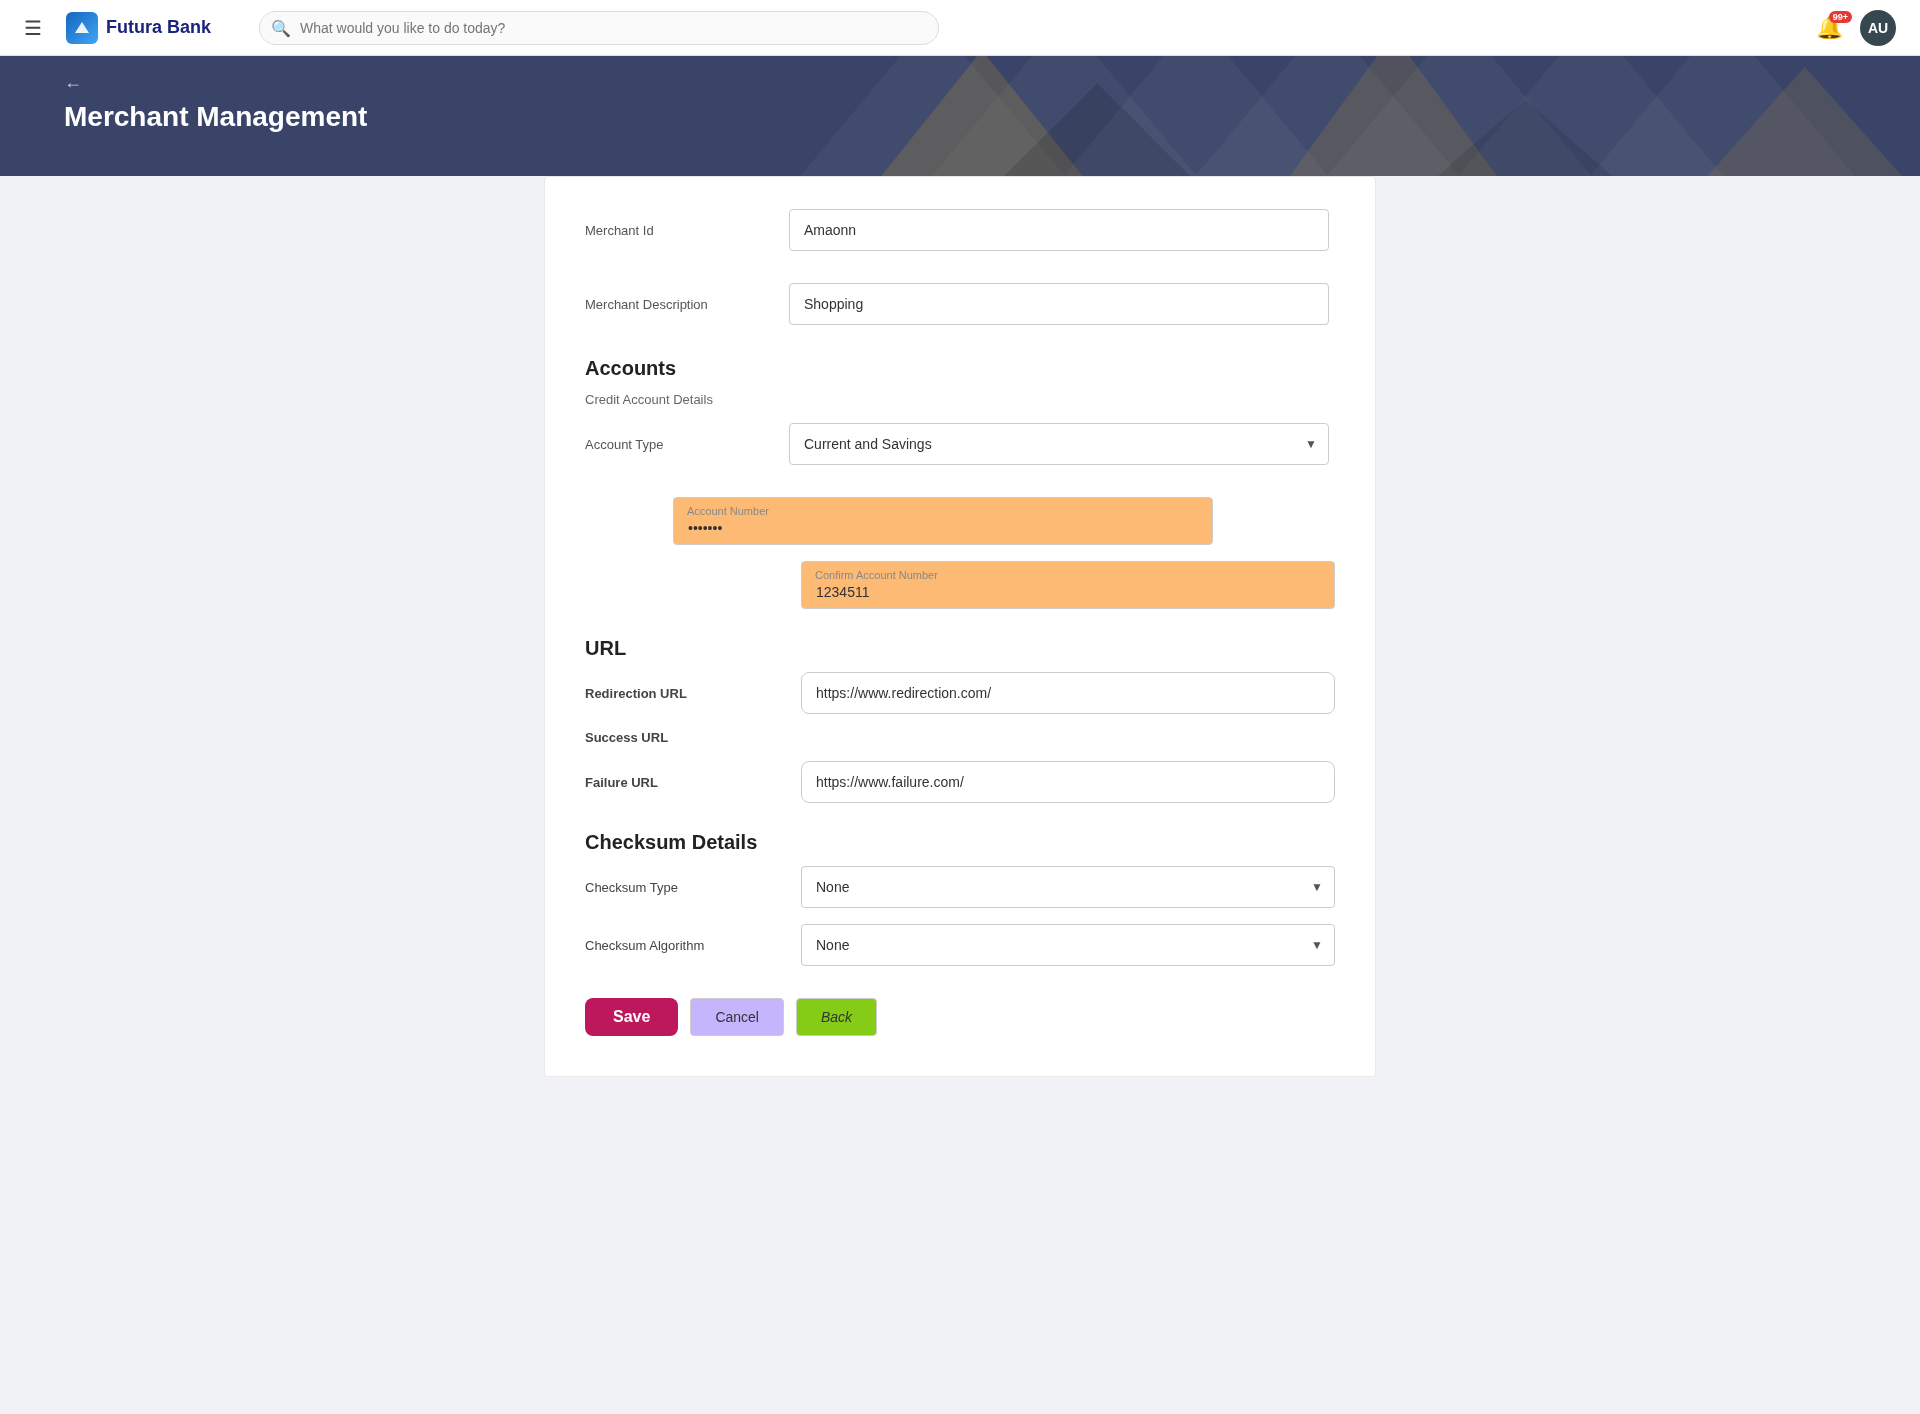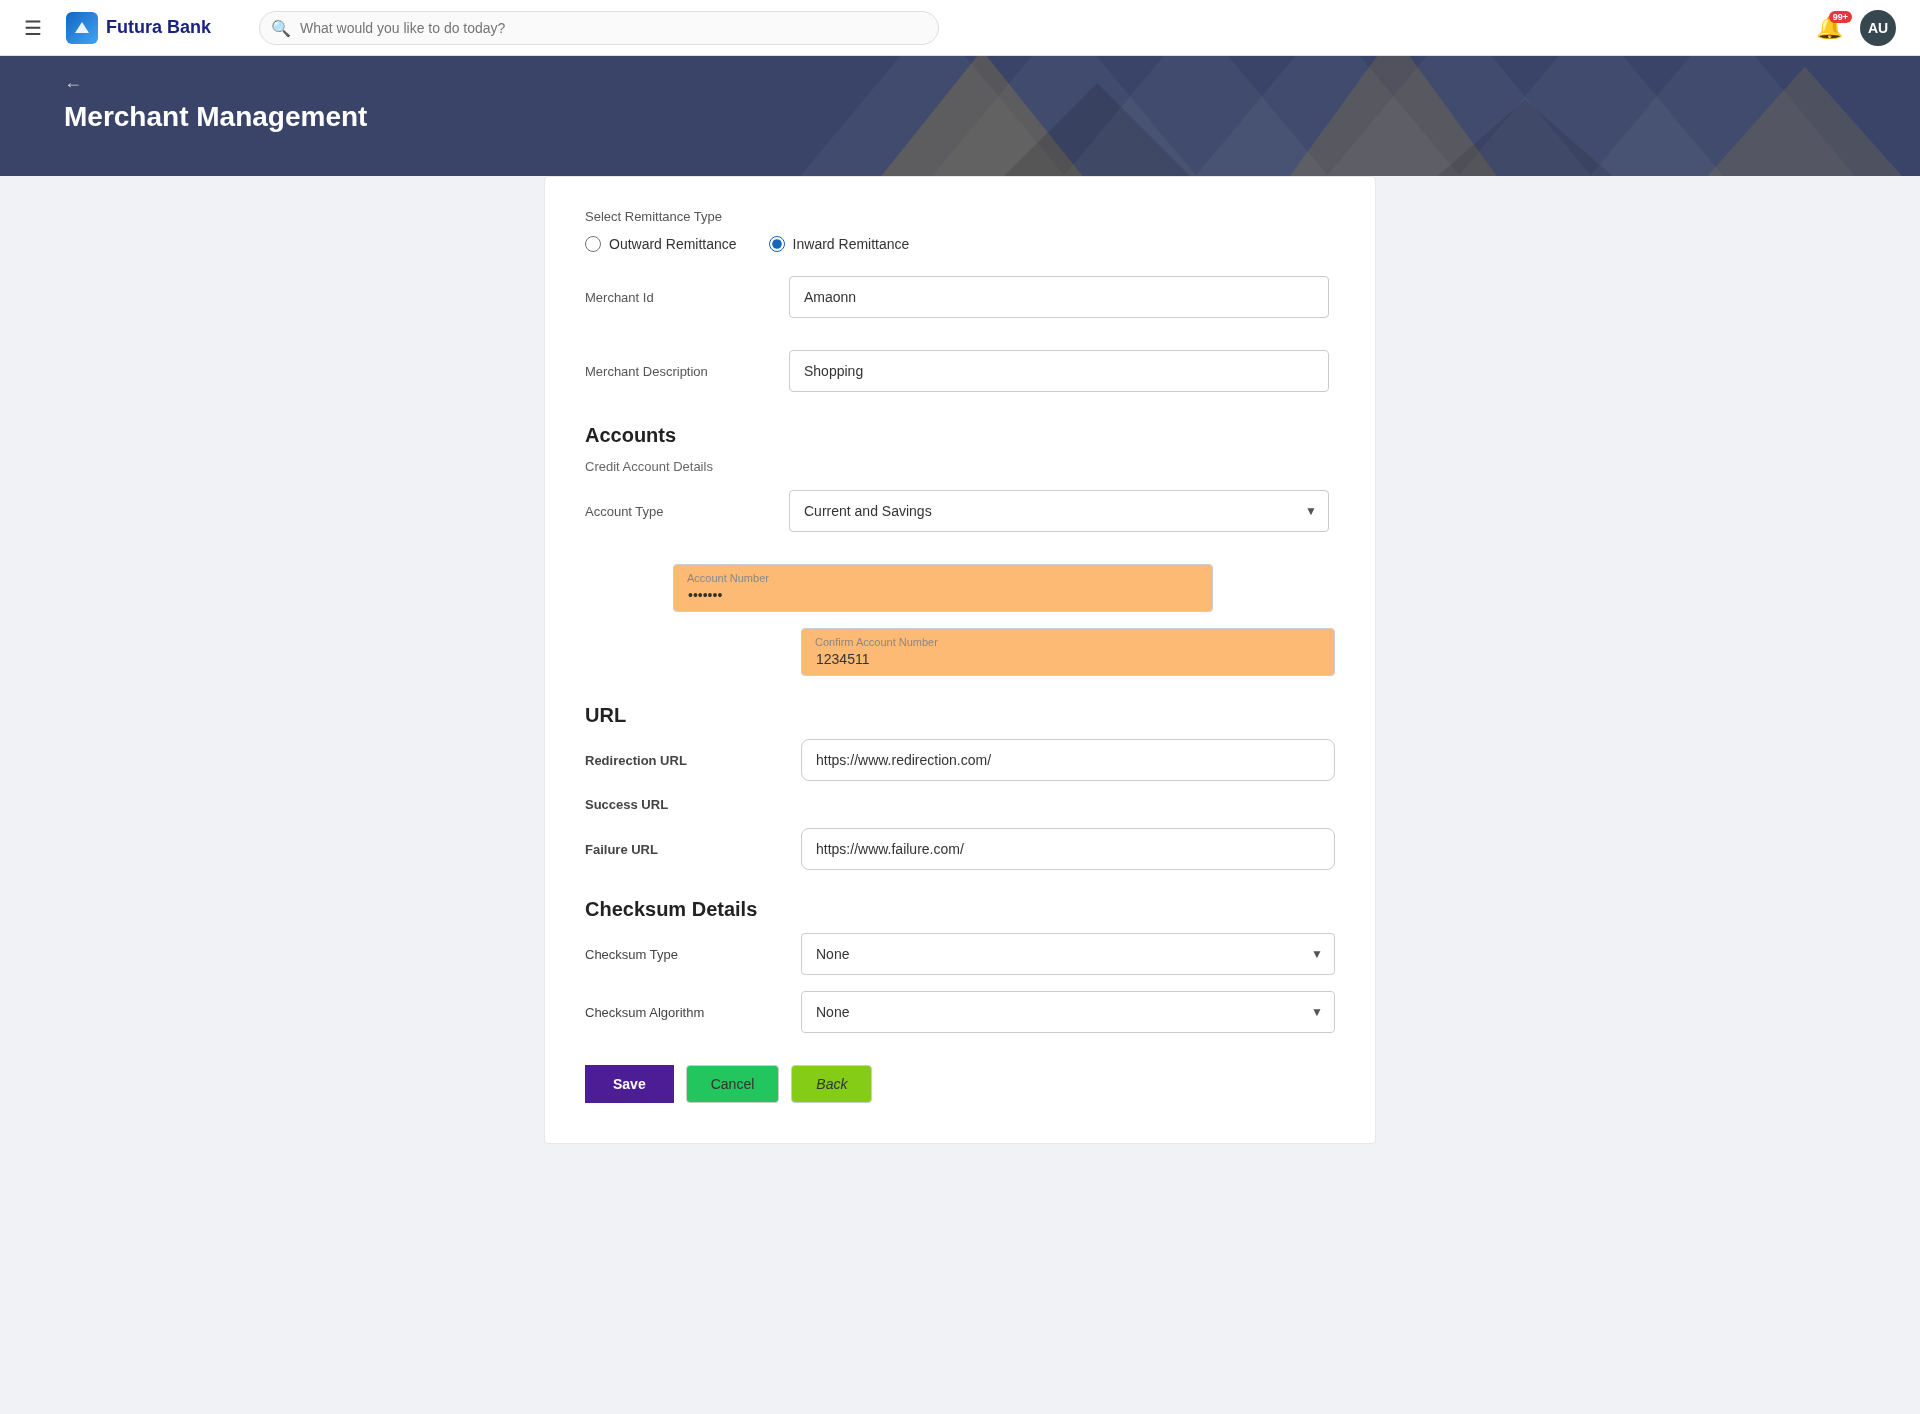--- a/index.html
+++ b/index.html
@@ -195,27 +195,27 @@
     .checksum-select .sel-arrow {
       position: absolute; right: 12px; top: 50%; transform: translateY(-50%);
       pointer-events: none; color: #555; font-size: 12px;
     }
 
     
     .action-row {
       display: flex; gap: 12px; margin-top: 32px;
     }
     .btn-save {
-      background: #4c1d95; color: #fff;
-      border: none; border-radius: 0;
-      padding: 10px 28px; font-size: 14px; font-weight: 600;
+      background: #be185d; color: #fff;
+      border: none; border-radius: 8px;
+      padding: 10px 28px; font-size: 16px; font-weight: 600;
       cursor: pointer;
     }
     .btn-cancel {
-      background: #22c55e; color: #333;
+      background: #c4b5fd; color: #333;
       border: 1px solid #ccc; border-radius: 4px;
       padding: 10px 24px; font-size: 14px;
       cursor: pointer;
     }
     .btn-back {
       background: #84cc16; color: #333;
       border: 1px solid #ccc; border-radius: 4px;
       padding: 10px 24px; font-size: 14px;
       cursor: pointer;
       font-style: italic;
@@ -267,33 +267,20 @@
 
       <polygon points="120,120 200,40 280,120" fill="rgba(0,0,0,0.12)"></polygon>
       <polygon points="380,120 460,50 540,120" fill="rgba(0,0,0,0.10)"></polygon>
     </svg>
   </div>
 </div>
 
 <div class="main-content">
   <div class="form-card">
 
-    <div>
-      <div class="section-label">Select Remittance Type</div>
-      <div class="radio-group">
-        <label class="radio-item">
-          <input type="radio" name="remittance" value="outward" style="">
-          <span>Outward Remittance</span>
-        </label>
-        <label class="radio-item">
-          <input type="radio" name="remittance" value="inward" checked="" style="">
-          <span>Inward Remittance</span>
-        </label>
-      </div>
-    </div>
 
     <div class="field-row">
       <div class="field-label">Merchant Id</div>
       <div class="field-input">
         <input type="text" value="Amaonn" style="">
       </div>
     </div>
 
     <div class="field-row">
       <div class="field-label">Merchant Description</div>

